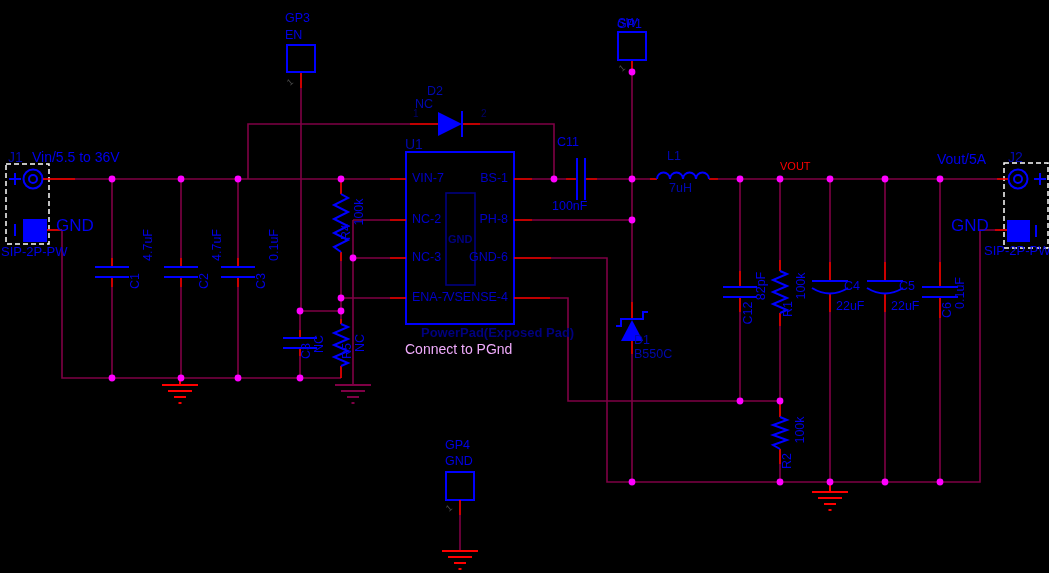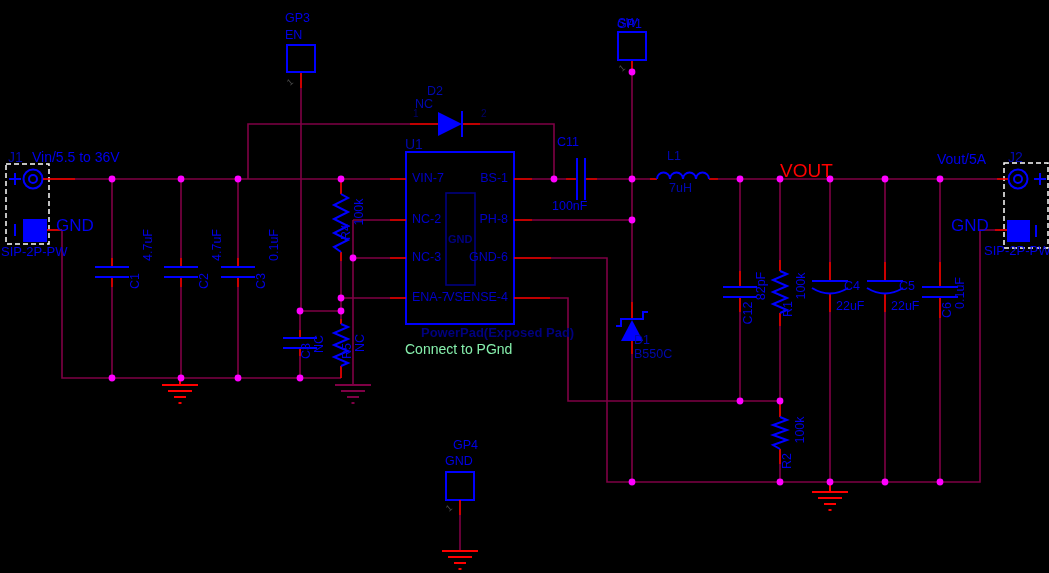--- a/index.html
+++ b/index.html
@@ -7,25 +7,25 @@
           font-family:"Liberation Sans","DejaVu Sans",sans-serif;}
   #canvas svg{position:absolute;left:0;top:0;}
   .lbl{position:absolute;line-height:1.05;white-space:nowrap;}
   .rot{transform:translate(-50%,-50%) rotate(-90deg);}
   .blue{color:#0000e6;}
   .navy{color:#0008b0;}
   .port{color:#0000f0;}
   .red{color:#ff0000;}
   .pad{color:#000080;font-weight:bold;}
   .pp{color:#00007f;font-weight:bold;}
-  .note{color:#86efac;}
+  .note{color:#f0abfc;}
   .pinno{color:#00006a;}
   .gpin{color:#4a4a4a;transform:rotate(-40deg);}
   .s12{font-size:14px;} .s125{font-size:12.5px;} .s13{font-size:13px;}
-  .s135{font-size:19px;} .s14{font-size:14px;} .s17{font-size:17px;}
+  .s135{font-size:11px;} .s14{font-size:14px;} .s17{font-size:17px;}
   .s11{font-size:11px;} .s10{font-size:10px;} .s9{font-size:9px;}
   .w{stroke:#7f0045;stroke-width:1.6;fill:none;}
   .stub{stroke:#ff0000;stroke-width:1.6;fill:none;}
   .sym{stroke:#0000ff;stroke-width:2;fill:none;}
   .symf{fill:#0000ff;stroke:none;}
   .gnd{stroke:#ff0000;stroke-width:2;fill:none;}
   .gndm{stroke:#7f0045;stroke-width:2;fill:none;}
   .dot{fill:#ff00ff;stroke:none;}
   .dash{stroke:#ffffff;stroke-width:1.5;fill:none;stroke-dasharray:5,3;}
   .padrect{stroke:#000080;stroke-width:1.6;fill:none;}
@@ -265,21 +265,21 @@
 <div class="lbl s14 port" style="left:937px;top:152px;">Vout/5A</div>
 <div class="lbl s17 port" style="left:951px;top:217px;">GND</div>
 <div class="lbl s13 blue" style="left:984px;top:244px;">SIP-2P-PW</div>
 
 <div class="lbl s125 blue" style="left:285px;top:12px;">GP3</div>
 <div class="lbl s125 blue" style="left:285px;top:29px;">EN</div>
 <div class="lbl s9 gpin" style="left:288px;top:78px;">1</div>
 <div class="lbl s125 blue" style="left:617px;top:1px;margin-top:17px;">GP1</div>
 <div class="lbl s125 blue" style="left:617px;top:17px;font-style:italic;">SW</div>
 <div class="lbl s9 gpin" style="left:620px;top:64px;">1</div>
-<div class="lbl s125 blue" style="left:445px;top:439px;margin-left:8px;">GP4</div>
+<div class="lbl s125 blue" style="left:445px;top:439px;">GP4</div>
 <div class="lbl s125 blue" style="left:445px;top:455px;">GND</div>
 <div class="lbl s9 gpin" style="left:447px;top:504px;">1</div>
 
 <div class="lbl s12 navy" style="left:405px;top:137px;">U1</div>
 <div class="lbl s125" style="left:412px;top:172px;color:#0000c8;">VIN-7</div>
 <div class="lbl s125" style="left:412px;top:213px;color:#0000c8;">NC-2</div>
 <div class="lbl s125" style="left:412px;top:251px;color:#0000c8;">NC-3</div>
 <div class="lbl s125" style="left:412px;top:291px;color:#0000c8;">ENA-7</div>
 <div class="lbl s125" style="right:541px;top:172px;color:#0000c8;">BS-1</div>
 <div class="lbl s125" style="right:541px;top:213px;color:#0000c8;">PH-8</div>

